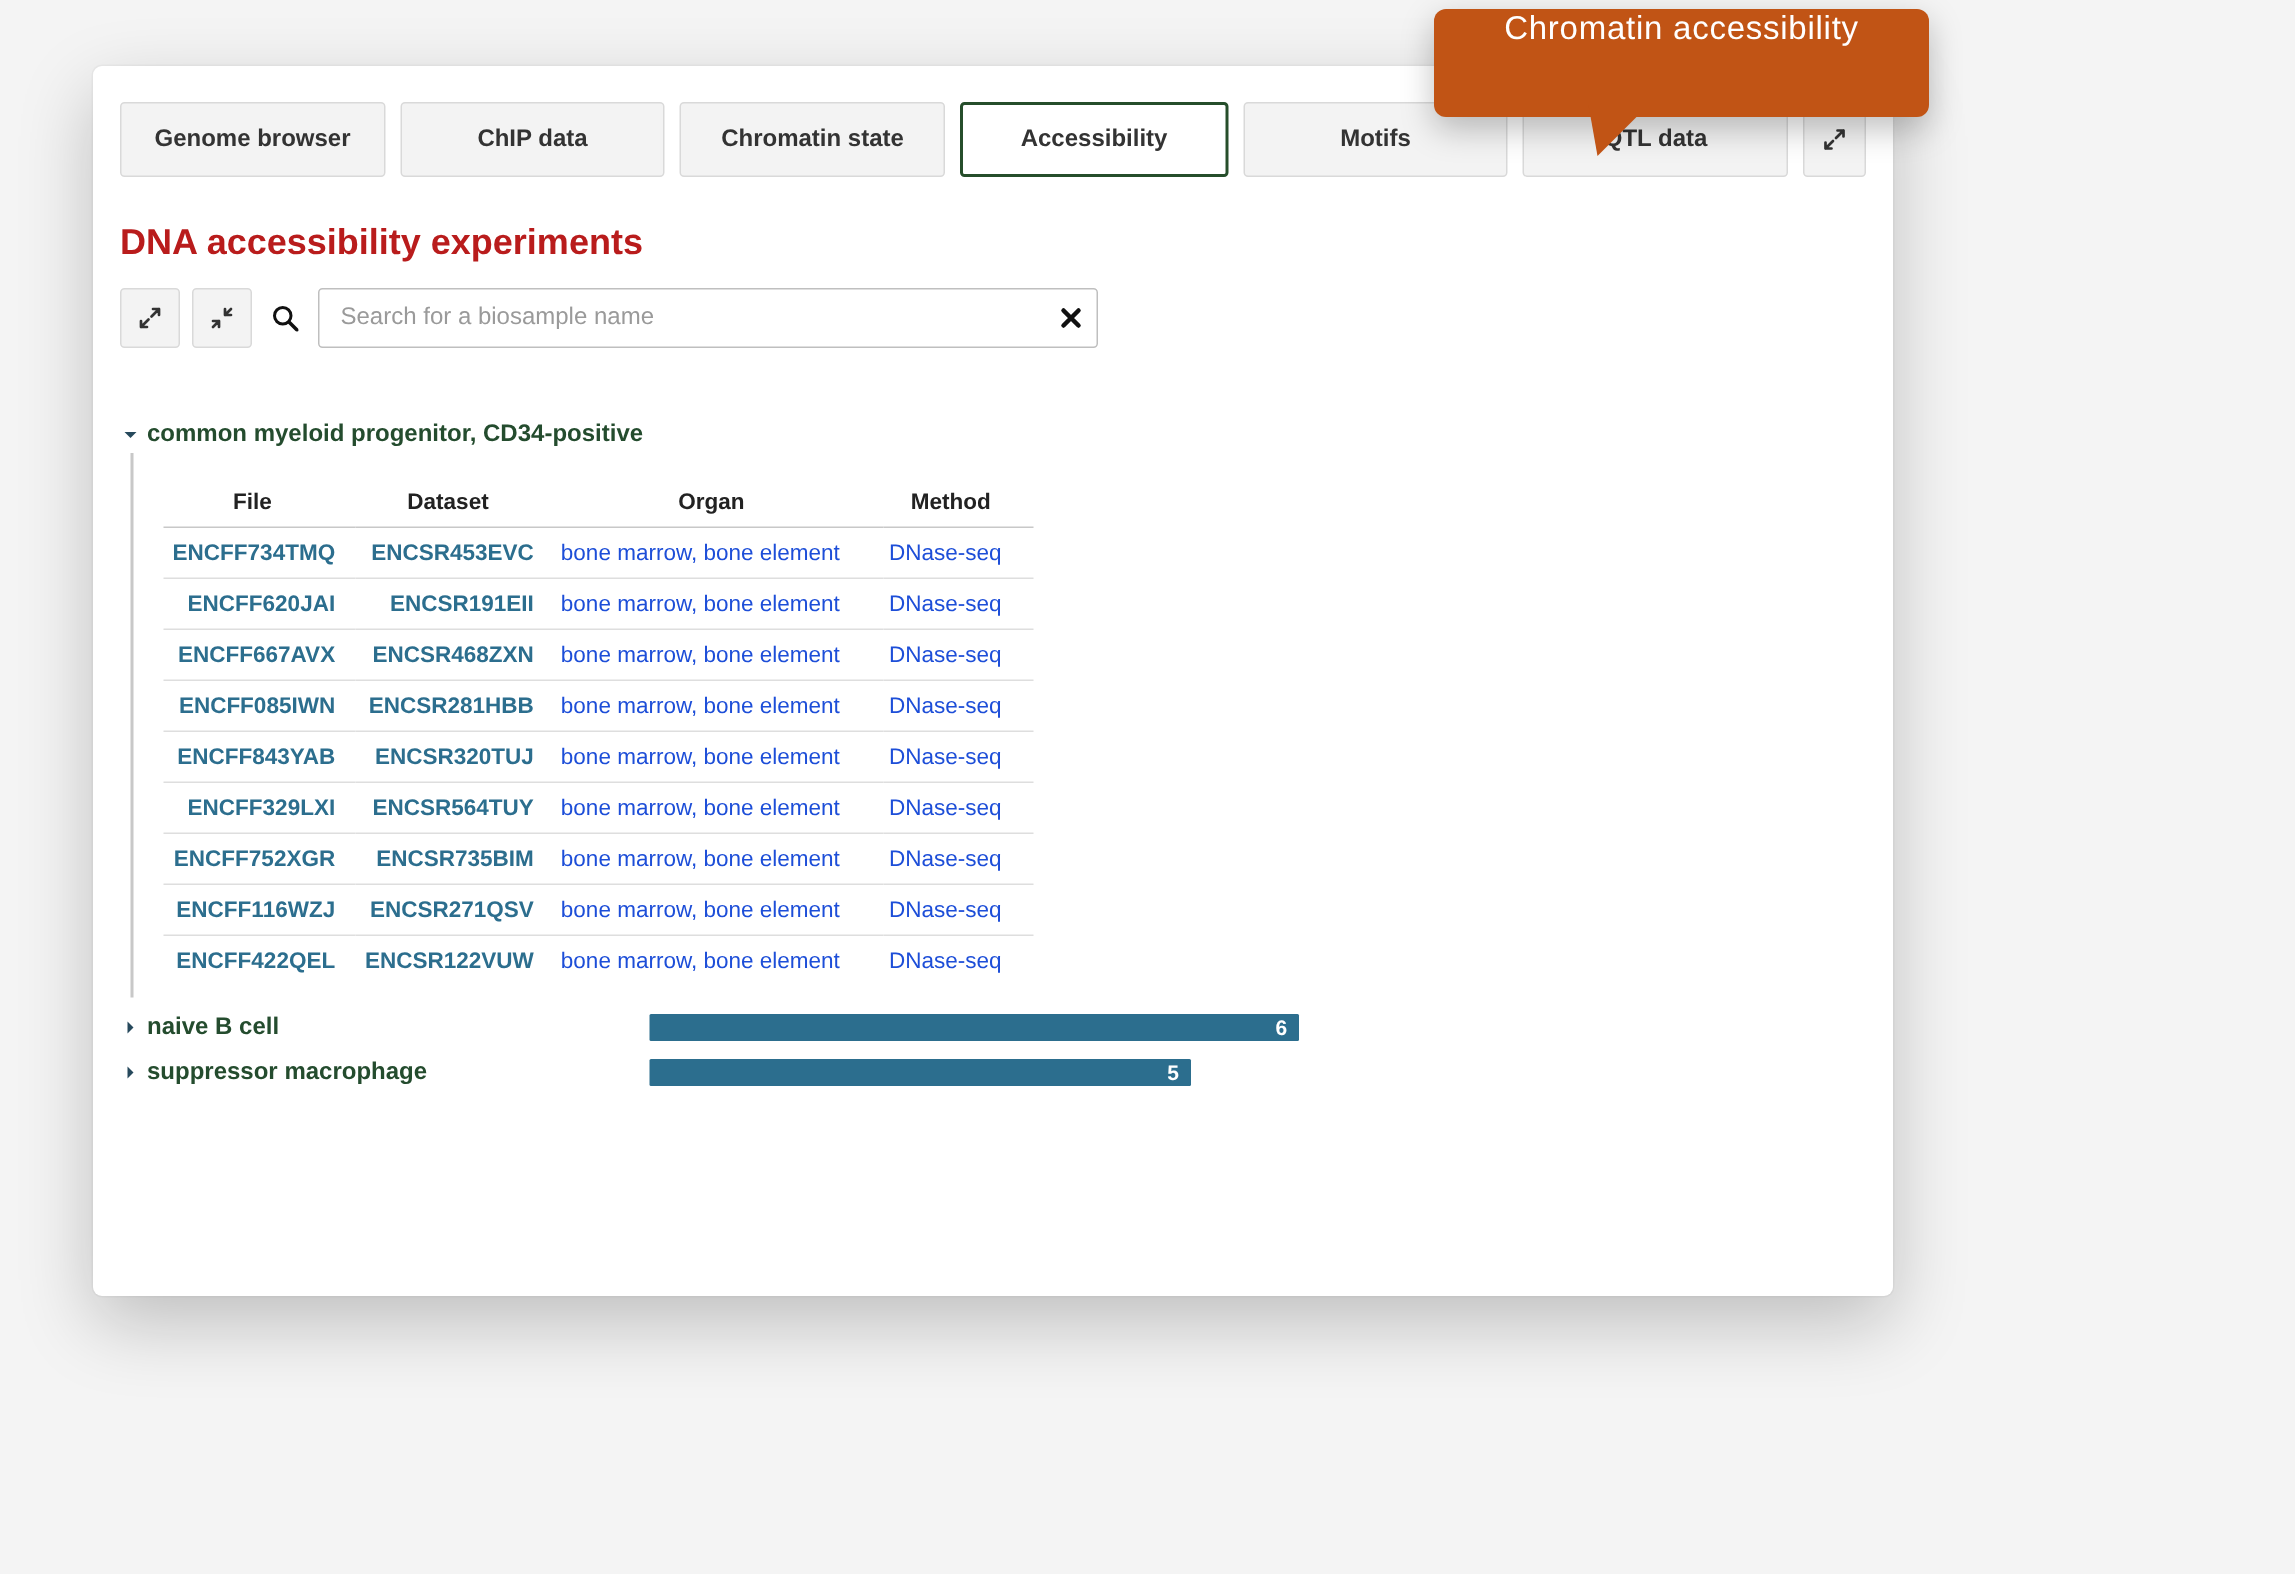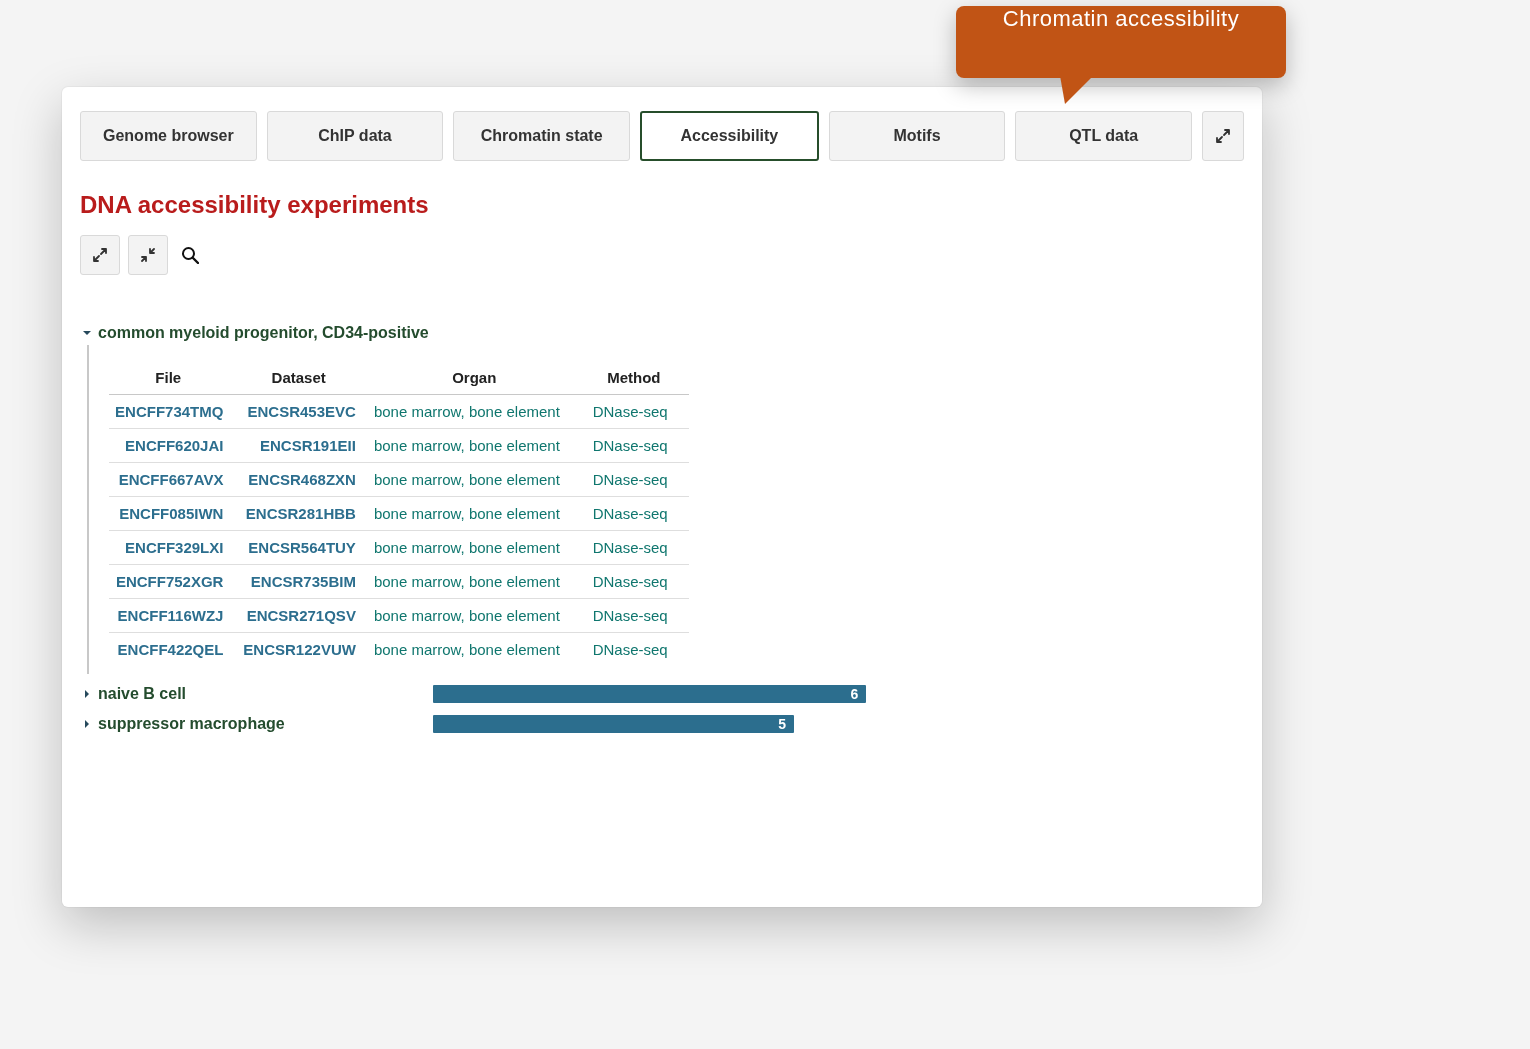--- a/index.html
+++ b/index.html
@@ -16,21 +16,20 @@
     position: absolute;
     left: 62px;
     top: 44px;
     width: 1200px;
     height: 820px;
     background: #fff;
     border-radius: 6px;
     box-shadow: 0 18px 50px rgba(0,0,0,0.22), 0 0 0 1px rgba(0,0,0,0.03);
     padding: 24px 18px 10px 18px;
     overflow: hidden;
-    margin-top: 43px;
   }
   
   .tabs {
     display: flex;
     gap: 10px;
     align-items: stretch;
   }
   .tab {
     flex: 1 1 0;
     border: 1px solid #d9d9d9;
@@ -194,21 +193,21 @@
   table.data th {
     text-align: center;
     font-weight: 700;
     color: #222;
     padding: 8px 14px 8px 4px;
     border-bottom: 1px solid #c8c8c8;
   }
   table.data td {
     padding: 8px 14px 8px 4px;
     border-bottom: 1px solid #dedede;
-    color: #0f766e;
+    color: #1d4ed8;
   }
   table.data td.link {
     color: #2c6e8e;
     font-weight: 700;
     cursor: pointer;
     text-align: right;
   }
   table.data tr:last-child td { border-bottom: none; }
   .col-file    { width: 128px; }
   .col-dataset { width: 132px; }
@@ -263,20 +262,28 @@
     <div class="icon-btn">
       <svg width="16" height="16" viewBox="0 0 16 16">
         <path d="M6 10 L2 14 M6 10 L6 14 M6 10 L2 10 M10 6 L14 2 M10 6 L10 2 M10 6 L14 6" stroke="#333" stroke-width="1.8" fill="none" stroke-linecap="round"></path>
       </svg>
     </div>
     <div class="search-icon">
       <svg width="18" height="18" viewBox="0 0 18 18">
         <circle cx="7.5" cy="7.5" r="5.5" stroke="#111" stroke-width="2" fill="none"></circle>
         <line x1="12" y1="12" x2="17" y2="17" stroke="#111" stroke-width="2.4" stroke-linecap="round"></line>
       </svg>
+    </div>
+    <div class="search-wrap">
+      <input class="search-input" type="text" placeholder="Search for a biosample name" style="">
+      <span class="search-clear">
+        <svg width="16" height="16" viewBox="0 0 16 16">
+          <path d="M3 3 L13 13 M13 3 L3 13" stroke="#111" stroke-width="3" stroke-linecap="round"></path>
+        </svg>
+      </span>
     </div>
   </div>
 
   <div id="groups">
       <div class="group">
         <div class="group-head">
           <span class="group-caret">
             <svg width="10" height="10" viewBox="0 0 10 10">
               <path d="M1 3 L5 7 L9 3 Z" fill="#26495c"></path>
             </svg>
@@ -312,20 +319,26 @@
                 <td>bone marrow, bone element</td>
                 <td>DNase-seq</td>
               </tr>
               <tr>
                 <td class="link">ENCFF085IWN</td>
                 <td class="link">ENCSR281HBB</td>
                 <td>bone marrow, bone element</td>
                 <td>DNase-seq</td>
               </tr>
               <tr>
+                <td class="link">ENCFF843YAB</td>
+                <td class="link">ENCSR320TUJ</td>
+                <td>bone marrow, bone element</td>
+                <td>DNase-seq</td>
+              </tr>
+              <tr>
                 <td class="link">ENCFF329LXI</td>
                 <td class="link">ENCSR564TUY</td>
                 <td>bone marrow, bone element</td>
                 <td>DNase-seq</td>
               </tr>
               <tr>
                 <td class="link">ENCFF752XGR</td>
                 <td class="link">ENCSR735BIM</td>
                 <td>bone marrow, bone element</td>
                 <td>DNase-seq</td>

